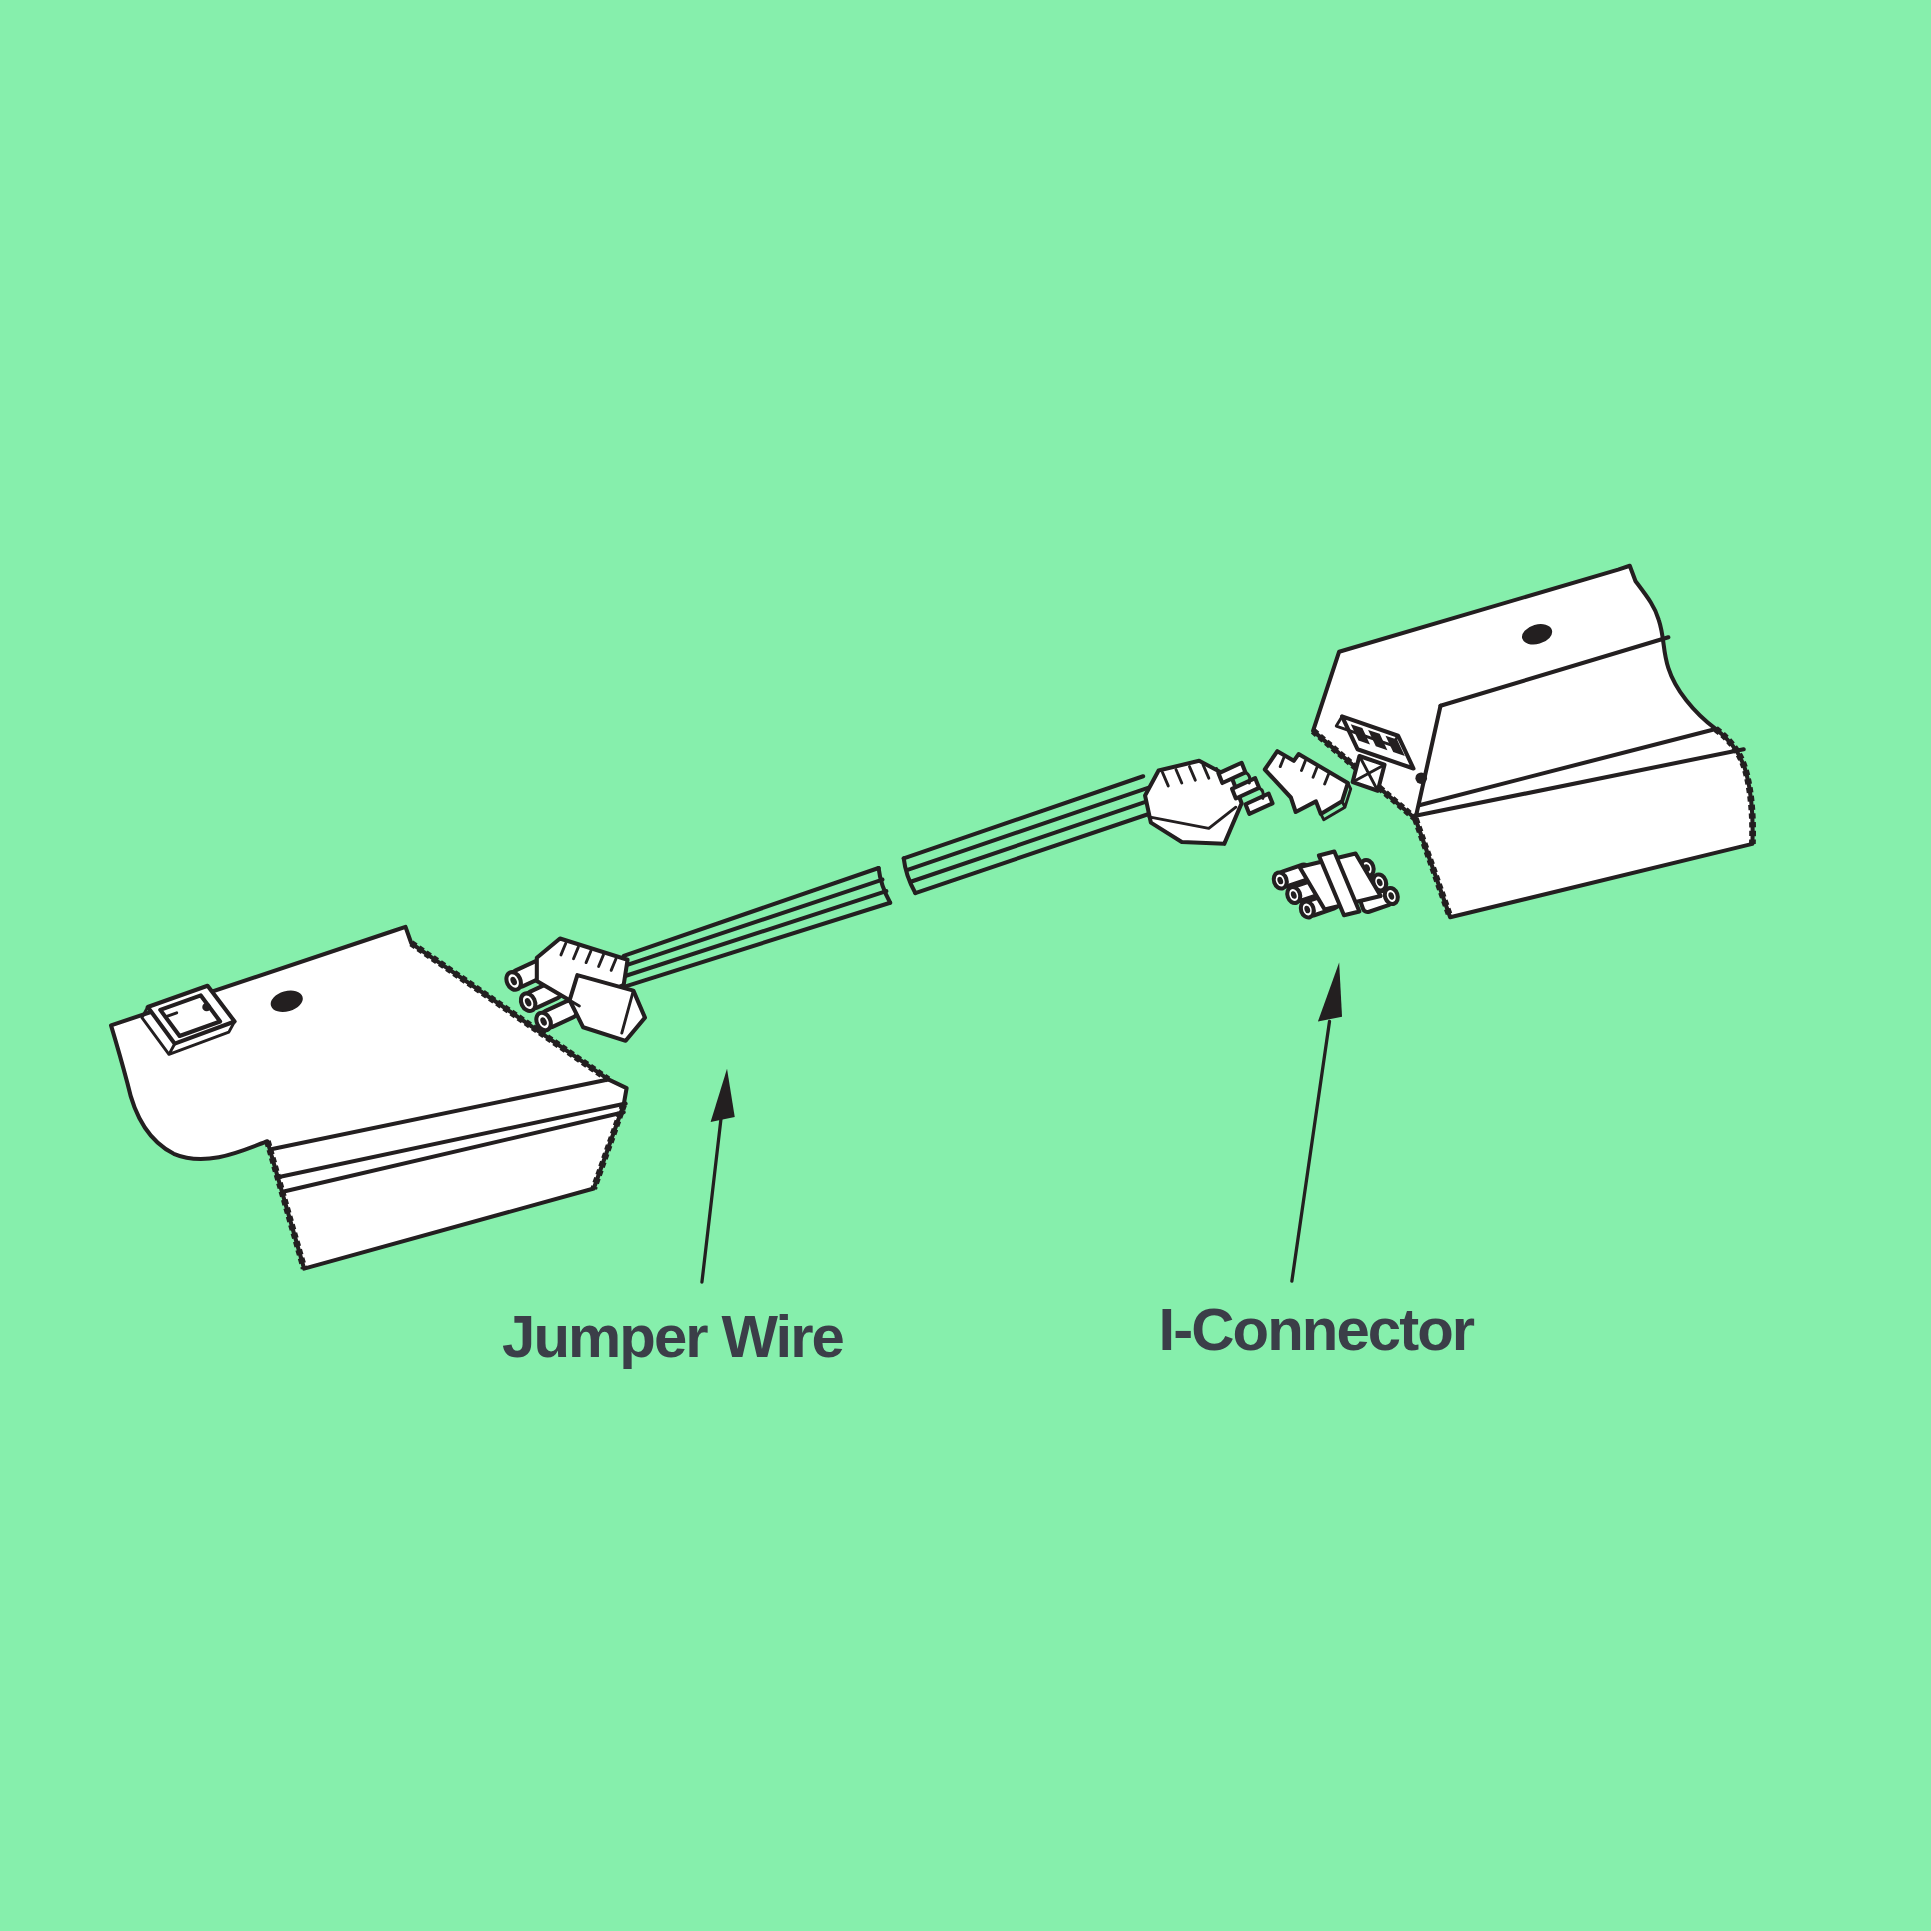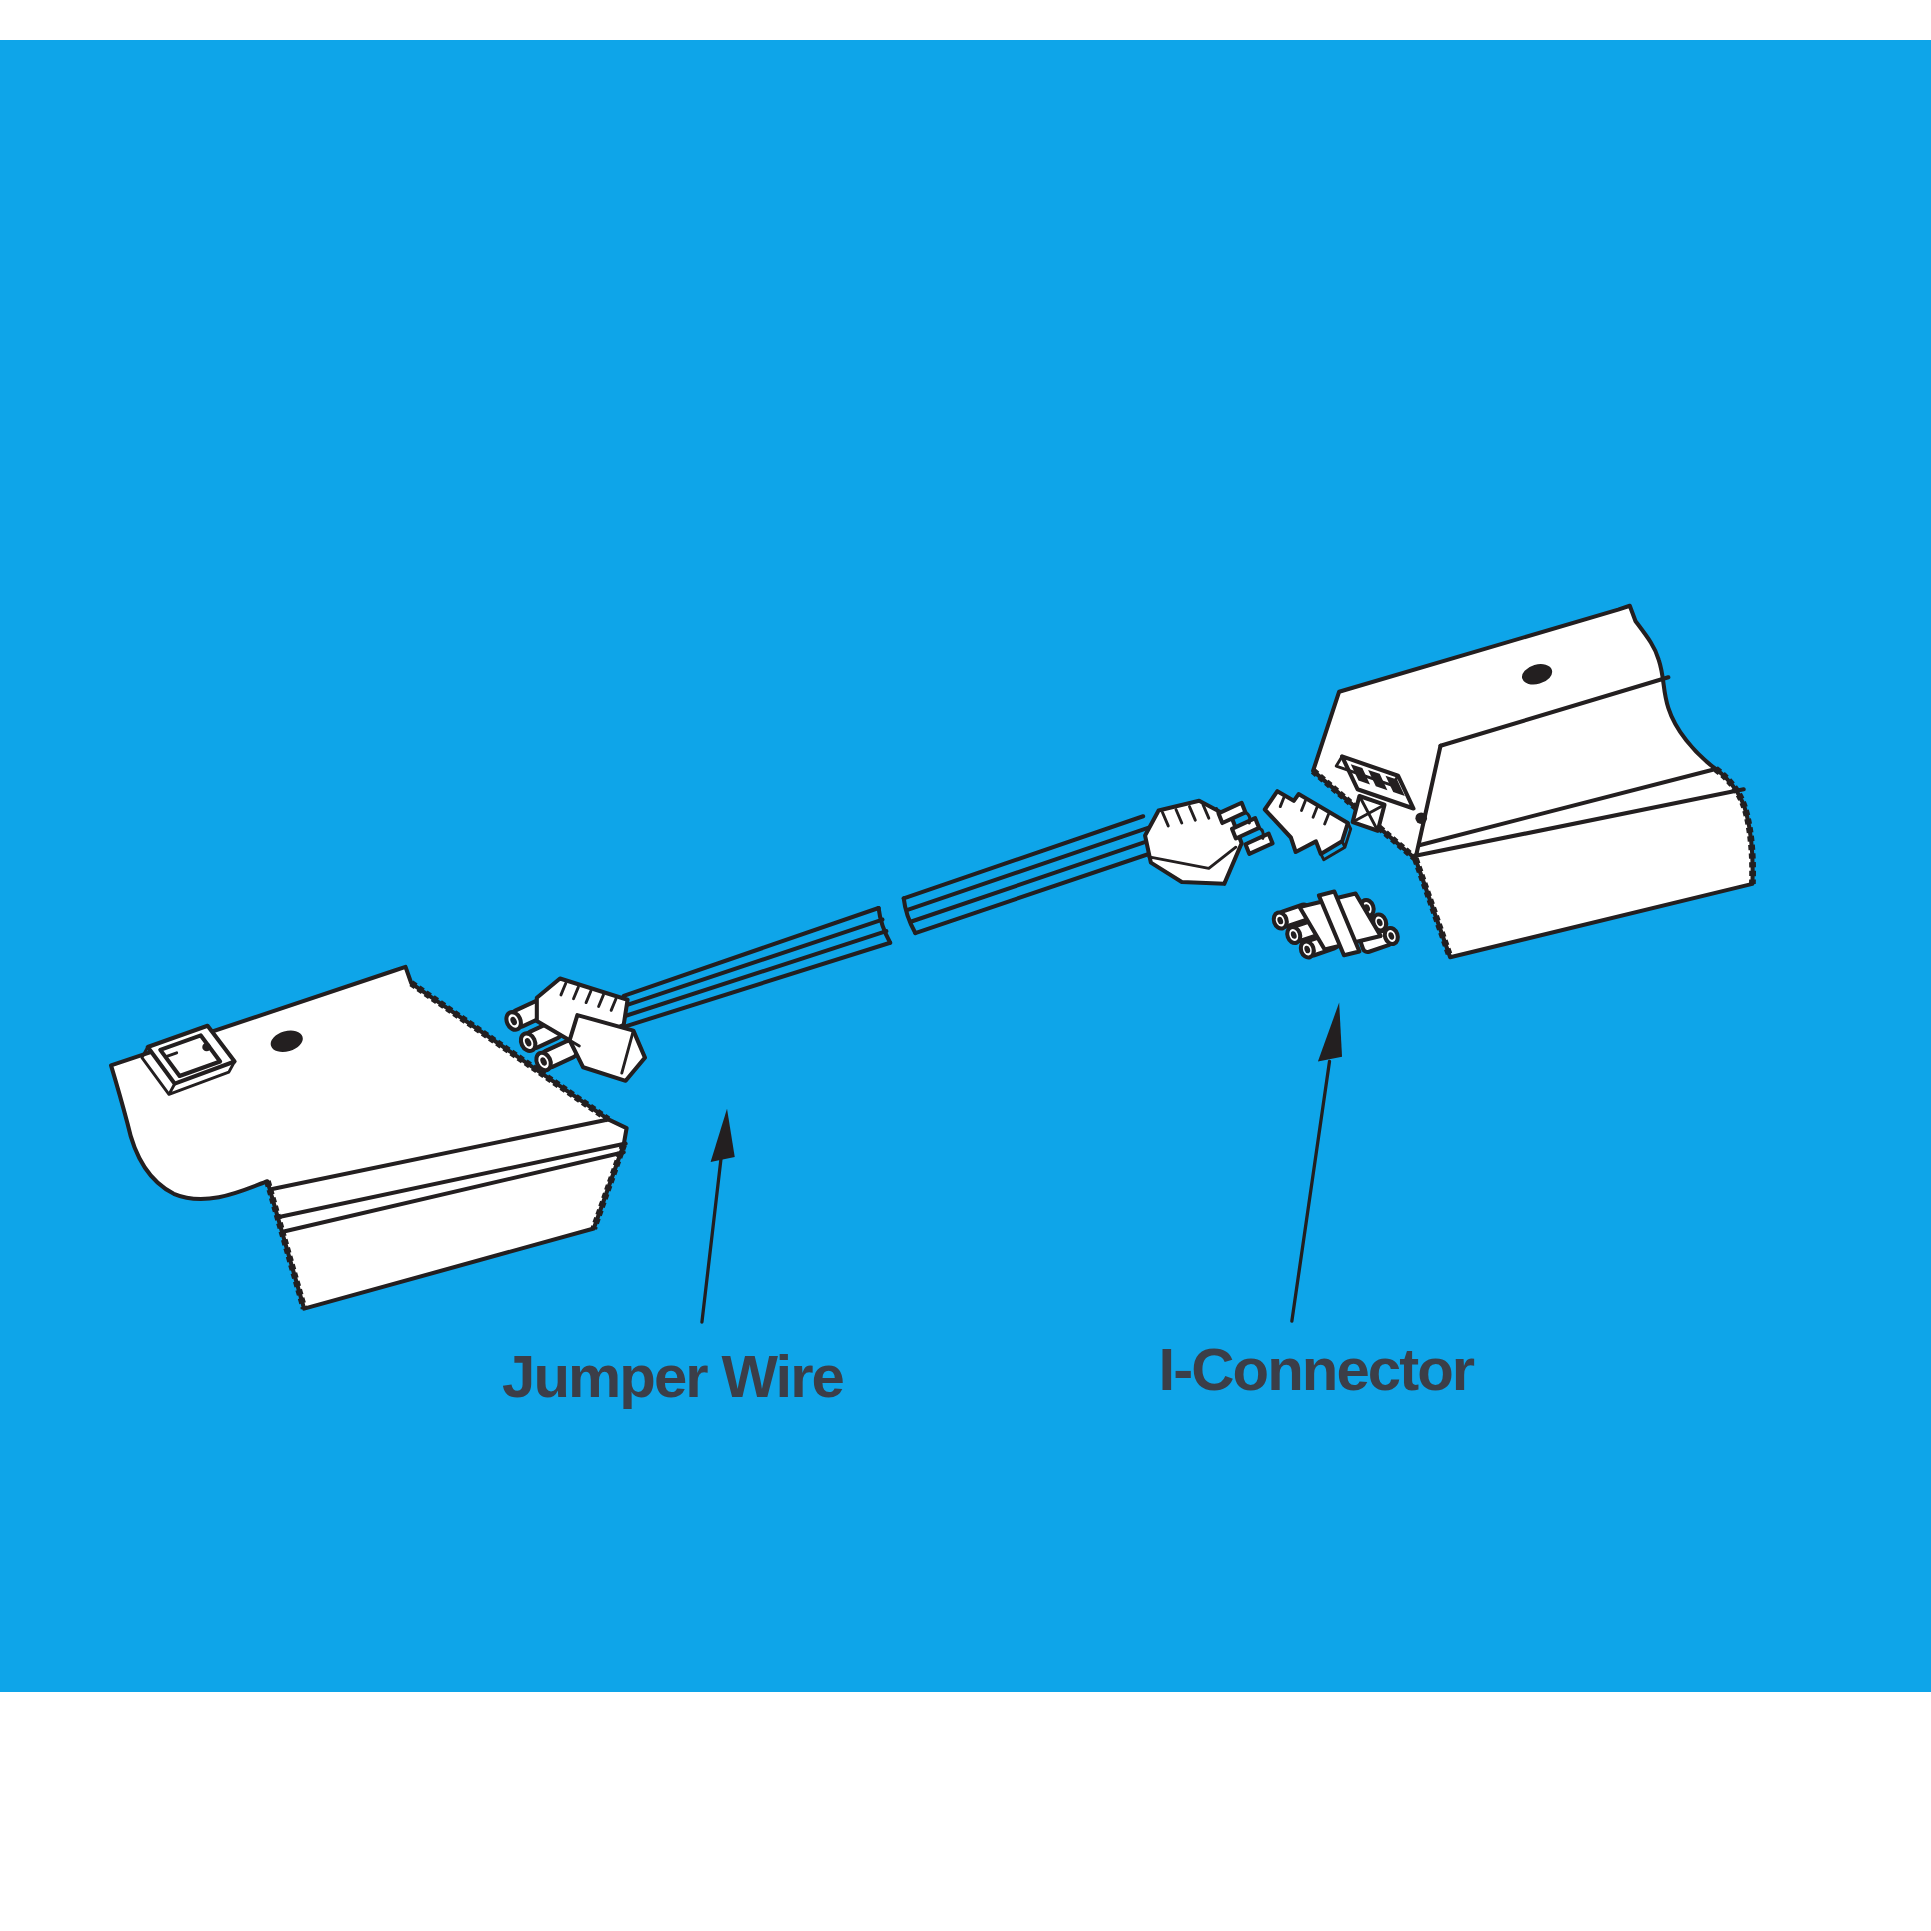--- a/index.html
+++ b/index.html
@@ -1,16 +1,16 @@
 <!DOCTYPE html>
 <html><head>
 <meta charset="utf-8">
 <style>
   html,body{margin:0;padding:0;background:#ffffff;}
-  .stage{width:1931px;height:1652px;position:relative;background:#0ea5e9;overflow:hidden;margin-top:40px;}
+  .stage{width:1931px;height:1931px;position:relative;background:#86efac;overflow:hidden;}
   svg{position:absolute;left:0;top:0;}
   .ln{fill:none;stroke:#231f20;stroke-width:4.2;stroke-linejoin:round;stroke-linecap:round;}
   .lnf{fill:#ffffff;stroke:#231f20;stroke-width:4.2;stroke-linejoin:round;stroke-linecap:round;}
   .thin{fill:none;stroke:#231f20;stroke-width:3;stroke-linejoin:round;stroke-linecap:round;}
   .hatch{fill:none;stroke:#231f20;stroke-width:7;stroke-dasharray:5.5 3.5;stroke-linecap:butt;}
   .dark{fill:#231f20;stroke:none;}
   .arrowline{fill:none;stroke:#231f20;stroke-width:3.4;stroke-linecap:round;}
   .label{font-family:"Liberation Sans",sans-serif;font-size:62px;font-weight:600;letter-spacing:-2px;}
 </style>
 </head>

